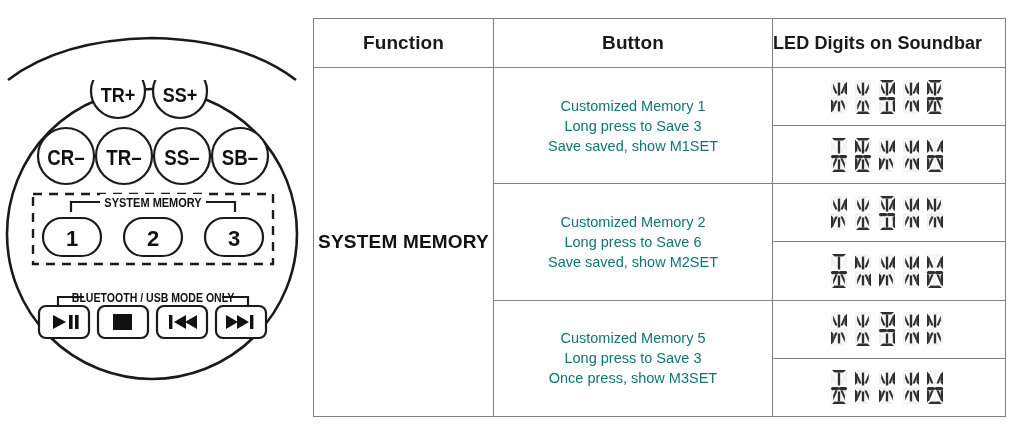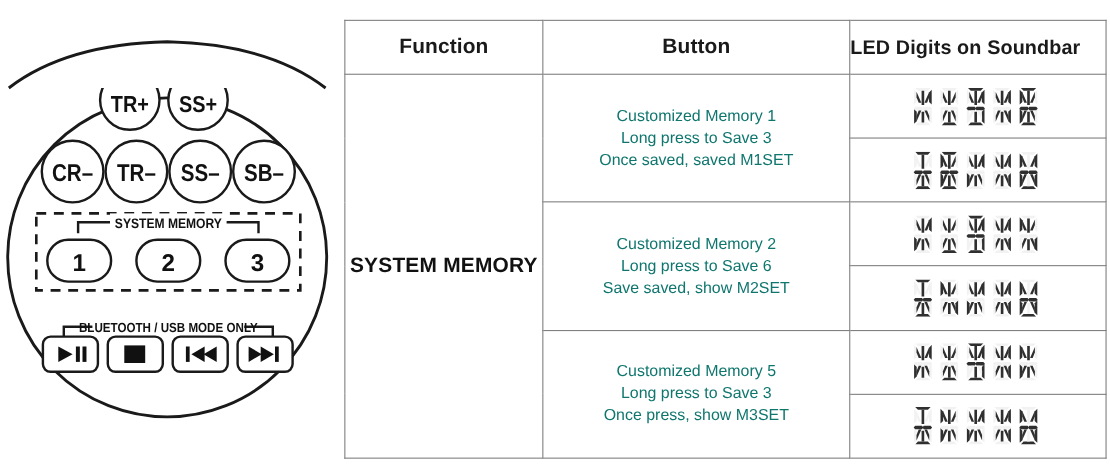--- a/index.html
+++ b/index.html
@@ -190,21 +190,21 @@
       <th>Button</th>
       <th class="hdr-led">LED Digits on Soundbar</th>
     </tr>
   </thead>
   <tbody id="table-body">
       <tr>
         <td class="cell-function group-cell" rowspan="6">SYSTEM MEMORY</td>
         <td class="cell-button" rowspan="2">
           <span class="bline">Customized Memory 1</span>
           <span class="bline">Long press to Save 3</span>
-          <span class="bline">Once saved, saved M1SET</span>
+          <span class="bline">Save saved, show M1SET</span>
         </td>
         <td class="cell-led">
           <div class="led-text">
             <svg width="120" height="34" viewBox="0 0 120 34" xmlns="http://www.w3.org/2000/svg">
               <g transform="translate(0,0)">
                 <path d="M3,0 L17,0 L14.5,2.6 L5.5,2.6 Z" fill="#f2f2f2"></path>
                 <path d="M18,1.5 L18,15 L15.6,12.8 L15.6,4.2 Z" fill="#2f2f2f"></path>
                 <path d="M18,19 L18,32.5 L15.6,30.3 L15.6,21.7 Z" fill="#f2f2f2"></path>
                 <path d="M3,34 L17,34 L14.5,31.4 L5.5,31.4 Z" fill="#f2f2f2"></path>
                 <path d="M2,19 L2,32.5 L4.4,30.3 L4.4,21.7 Z" fill="#2f2f2f"></path>

